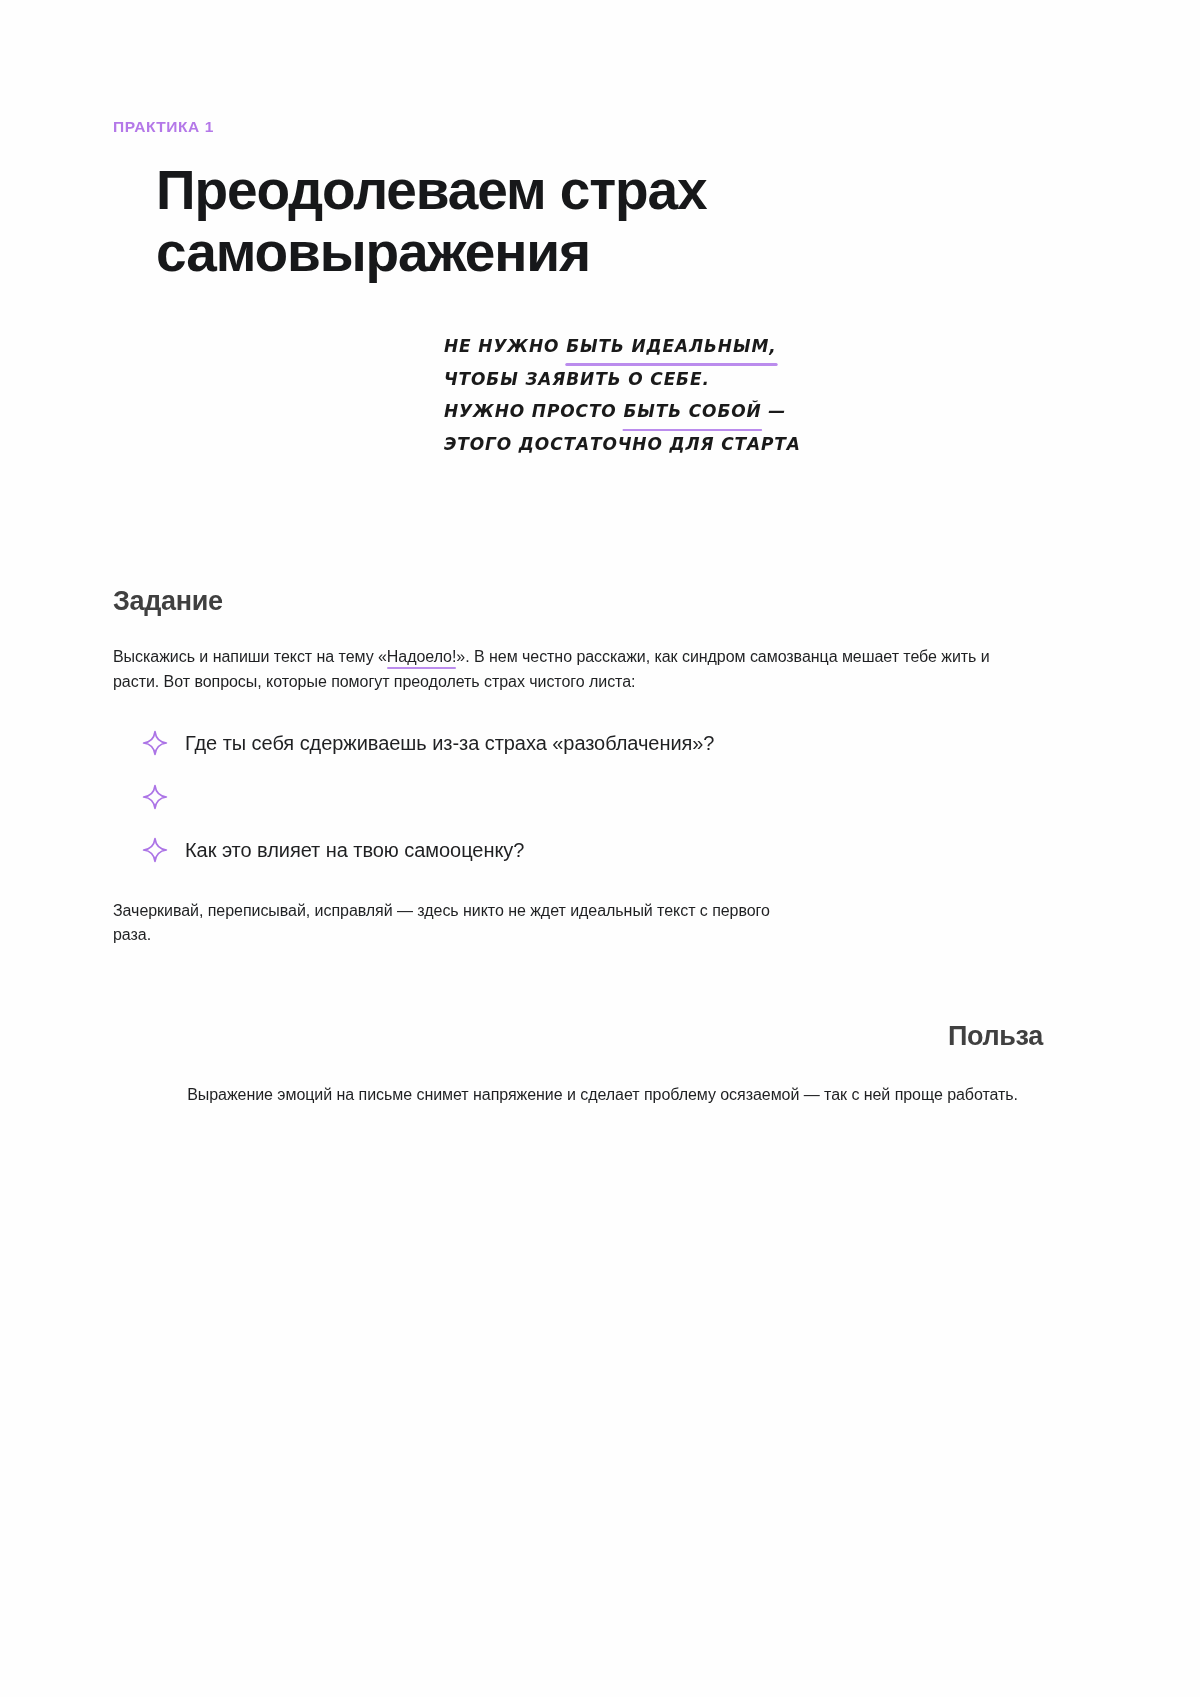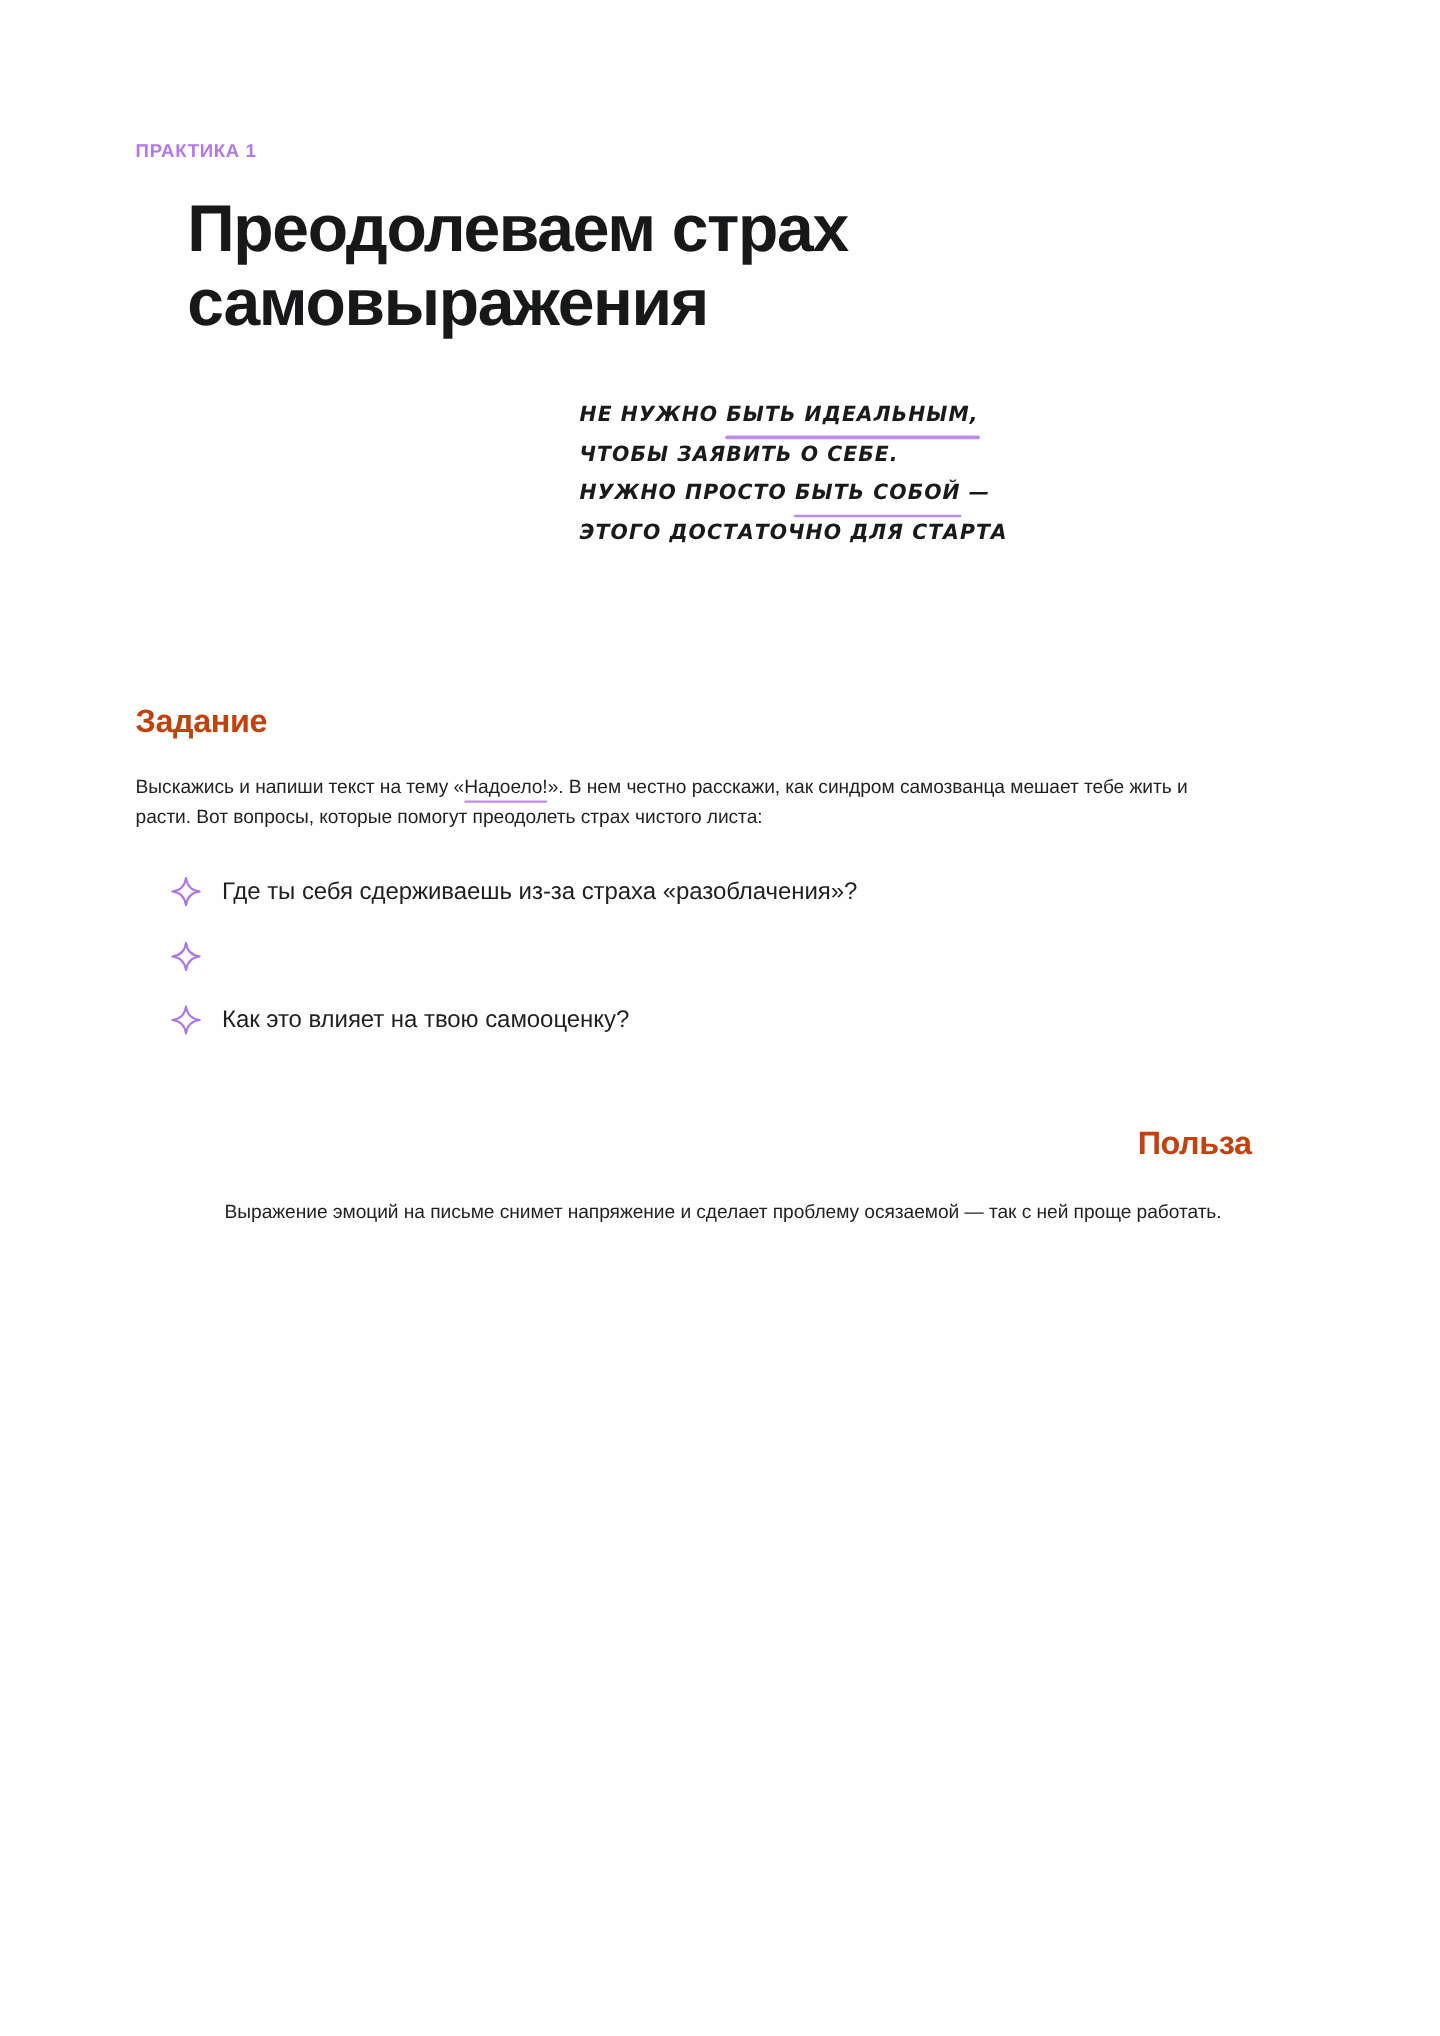--- a/index.html
+++ b/index.html
@@ -56,21 +56,21 @@
     max-width: 760px;
     margin-left: 43px;
   }
   .headline .line {
     display: block;
   }
 
   
   .quote-block {
     position: absolute;
-    left: 483px;
+    left: 444px;
     top: 330px;
     width: 440px;
   }
   .quote-line {
     font-family: "DejaVu Sans", sans-serif;
     font-size: 17.5px;
     font-weight: 600;
     font-style: italic;
     letter-spacing: 0.9px;
     line-height: 1.87;
@@ -95,21 +95,21 @@
   }
 
   
   .section {
     margin-top: 0;
   }
   .section-title {
     font-size: 27px;
     font-weight: 700;
     letter-spacing: -0.35px;
-    color: #c2410c;
+    color: #404040;
     line-height: 1.2;
   }
   .para {
     font-size: 16px;
     line-height: 1.55;
     color: #1f2022;
     letter-spacing: -0.05px;
     max-width: 905px;
   }
   .para .hl {
@@ -198,20 +198,21 @@
           </svg>
         </li>
         <li class="bullet">
           <svg class="spark" viewBox="0 0 32 32" aria-hidden="true">
             <path d="M16 2 C17.1 10.6 21.4 14.9 30 16 C21.4 17.1 17.1 21.4 16 30 C14.9 21.4 10.6 17.1 2 16 C10.6 14.9 14.9 10.6 16 2 Z" fill="none" stroke="#ac74e6" stroke-width="2.1" stroke-linejoin="round"></path>
           </svg>
           <span class="bullet-text">Как это влияет на твою самооценку?</span>
         </li>
       </ul>
 
+      <p class="para gap-after-list" style="max-width:660px;">Зачеркивай, переписывай, исправляй — здесь никто не ждет идеальный текст с первого раза.</p>
     </div>
 
     <div class="section gap-benefit">
       <h2 class="section-title">Польза</h2>
 
       <p class="para gap-benefit-p1">Выражение эмоций на письме снимет напряжение и сделает проблему осязаемой — так с ней проще работать.</p>
 
     </div>
 
   </div>

